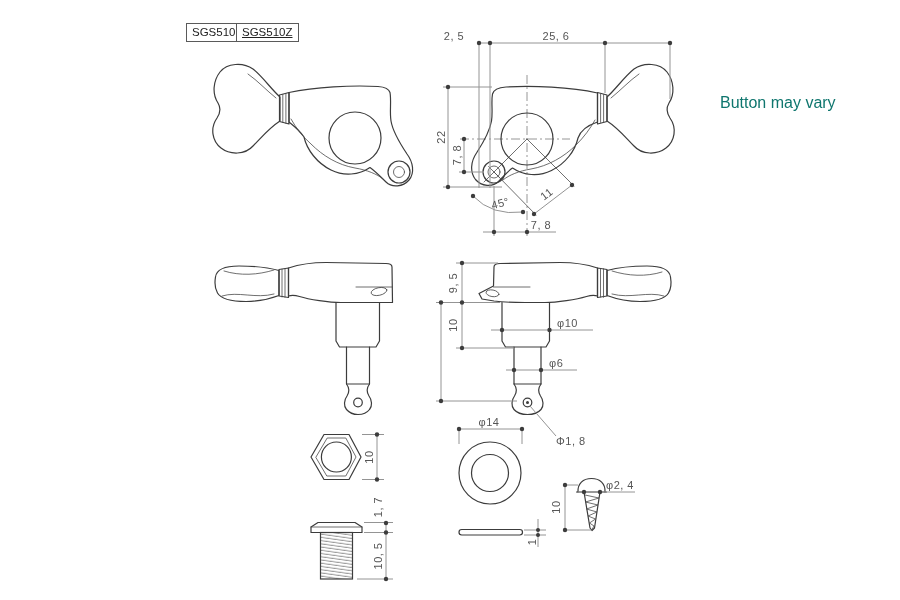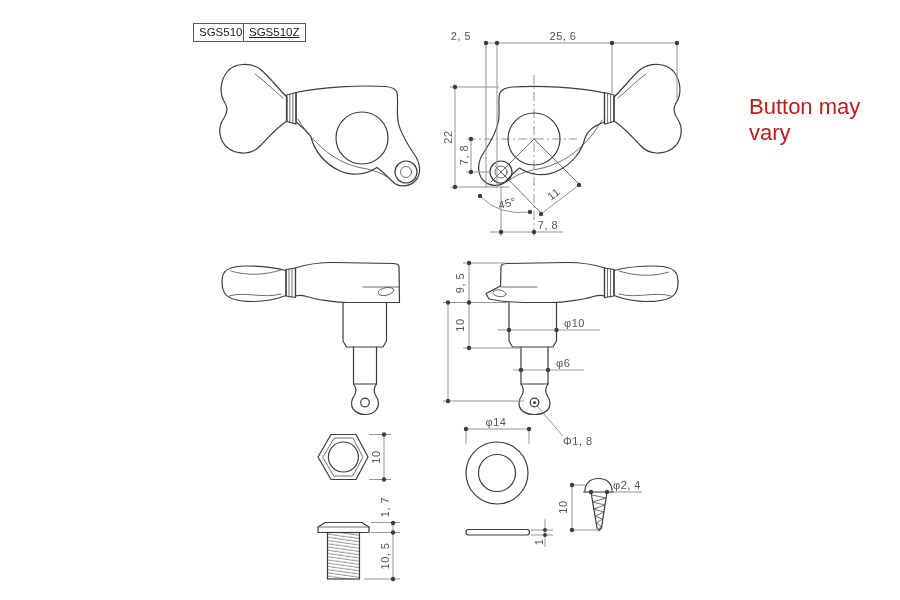--- a/index.html
+++ b/index.html
@@ -1,22 +1,22 @@
 <!DOCTYPE html>
 <html><head>
 <meta charset="utf-8">
 <style>
   html,body{margin:0;padding:0;background:#fff;}
   .canvas{position:relative;width:872px;height:600px;background:#ffffff;overflow:hidden;
-          font-family:"Liberation Sans","DejaVu Sans",sans-serif;margin-left:7px;}
+          font-family:"Liberation Sans","DejaVu Sans",sans-serif;}
   .badge{position:absolute;top:23px;height:15px;line-height:15px;border:1px solid #5a5a5a;
          padding:1px 5px;font-size:11.5px;color:#222;background:#fff;}
   #badge1{left:186px;}
   #badge2{left:236px;text-decoration:underline;}
-  .note{position:absolute;left:742px;top:94px;font-size:22px;color:#b91c1c;}
+  .note{position:absolute;left:720px;top:94px;font-size:16px;color:#0f766e;}
   svg{position:absolute;left:0;top:0;}
   .ol{stroke:#3c3c3c;stroke-width:1.2;fill:none;stroke-linejoin:round;stroke-linecap:round;}
   .thin{stroke:#4a4a4a;stroke-width:0.8;fill:none;stroke-linecap:round;}
   .dim{stroke:#949494;stroke-width:1;fill:none;}
   .cl{stroke:#8a8a8a;stroke-width:0.9;fill:none;stroke-dasharray:9 3 2 3;}
   .dot{fill:#3c3c3c;}
   text.dl{font-size:11px;fill:#555;letter-spacing:0.5px;}
 </style>
 </head>
 <body>

